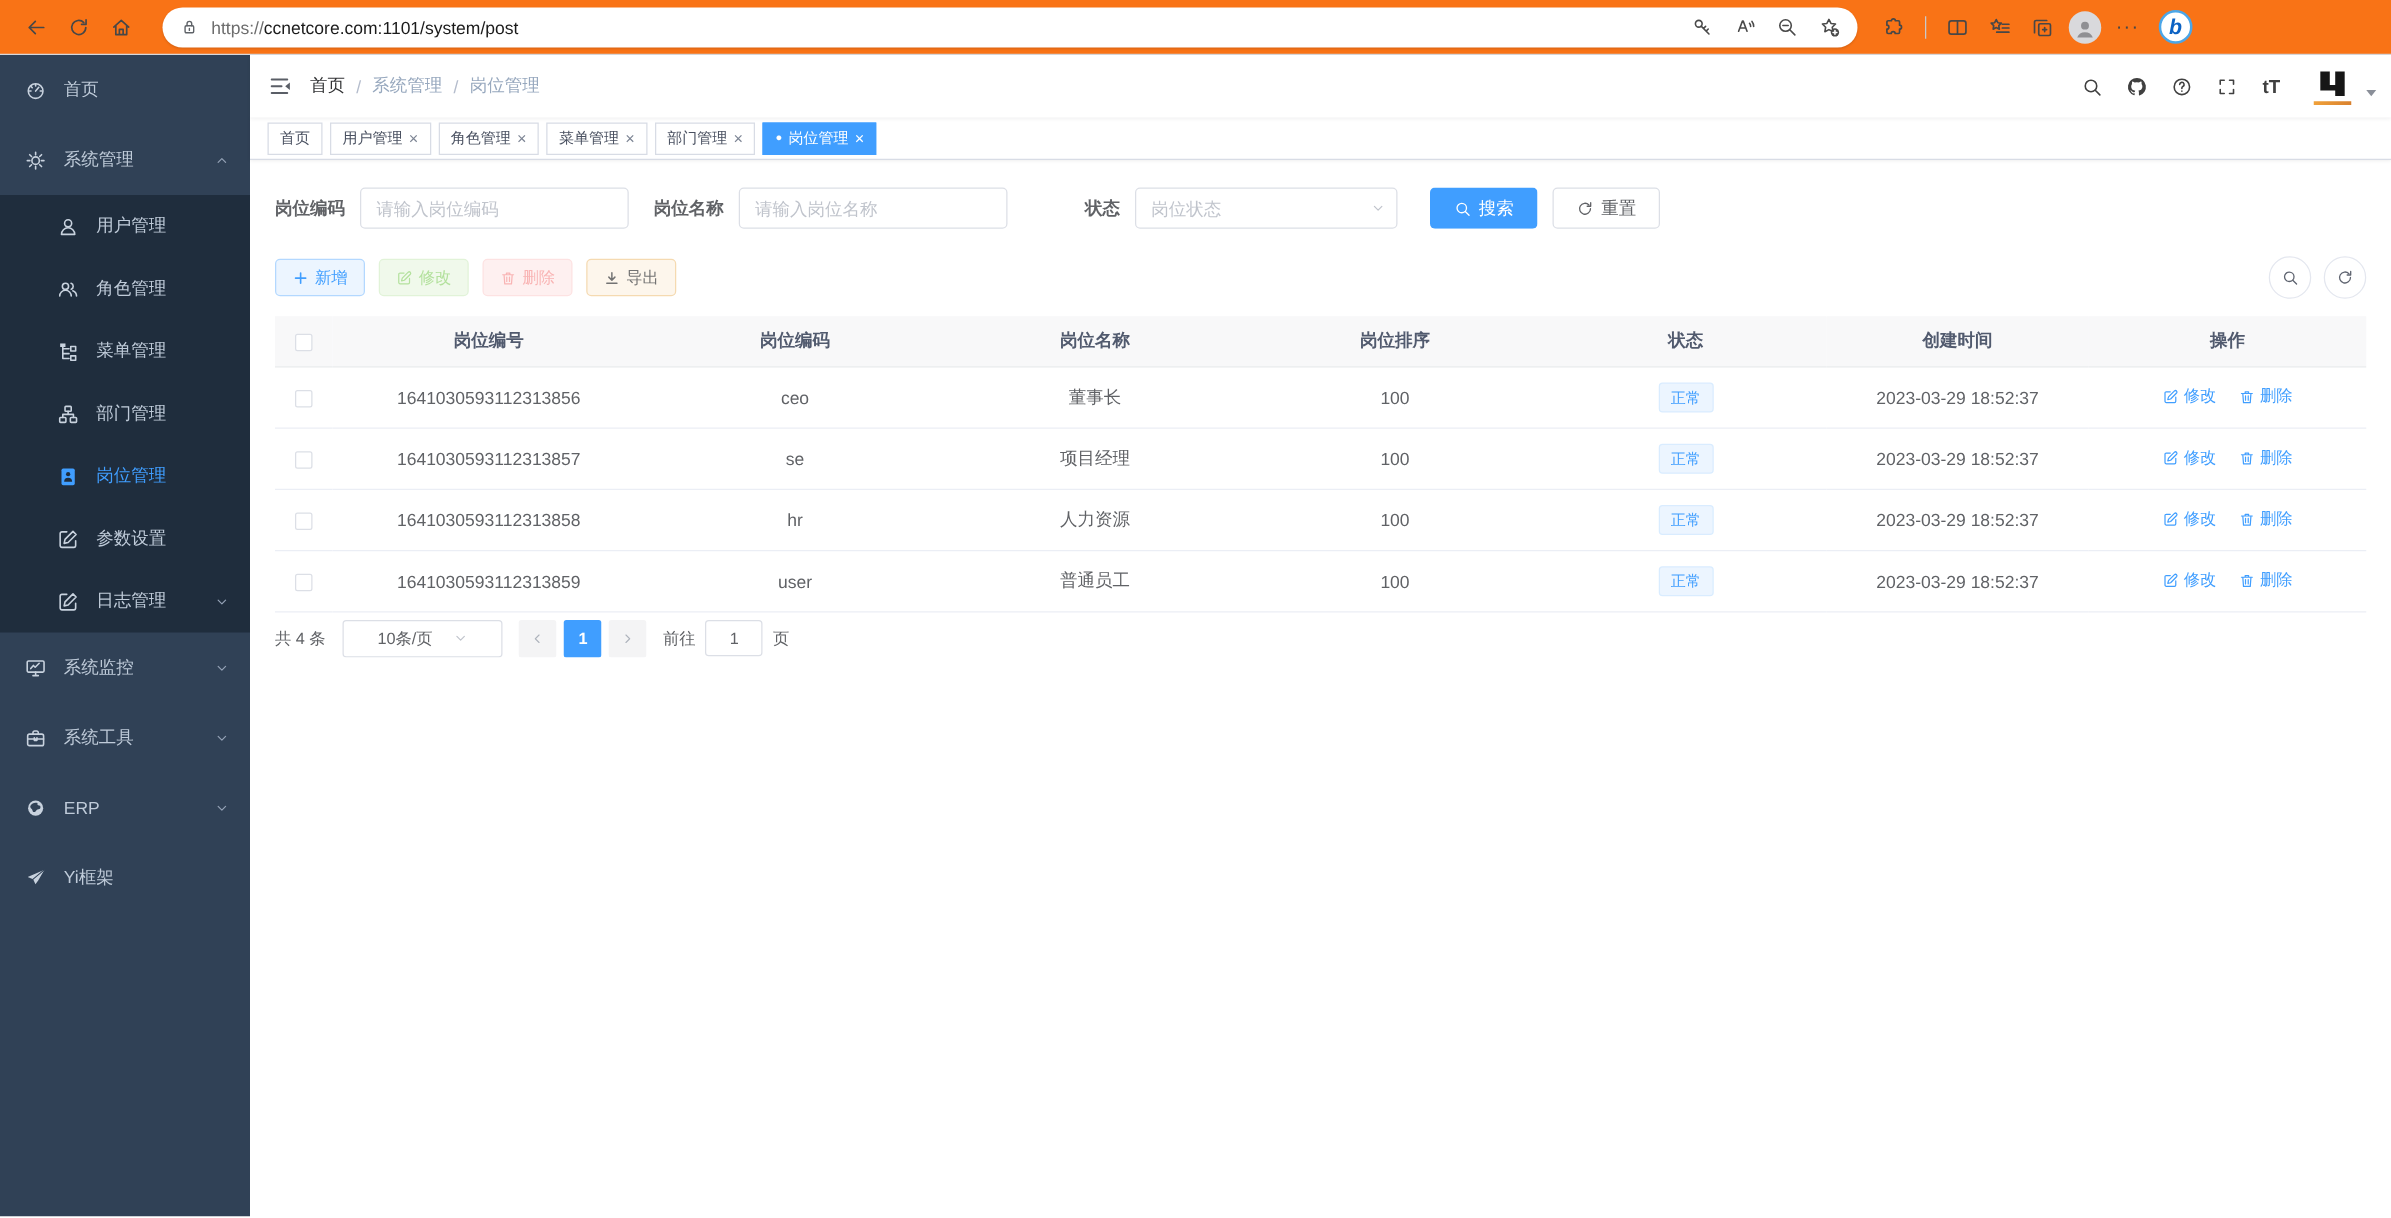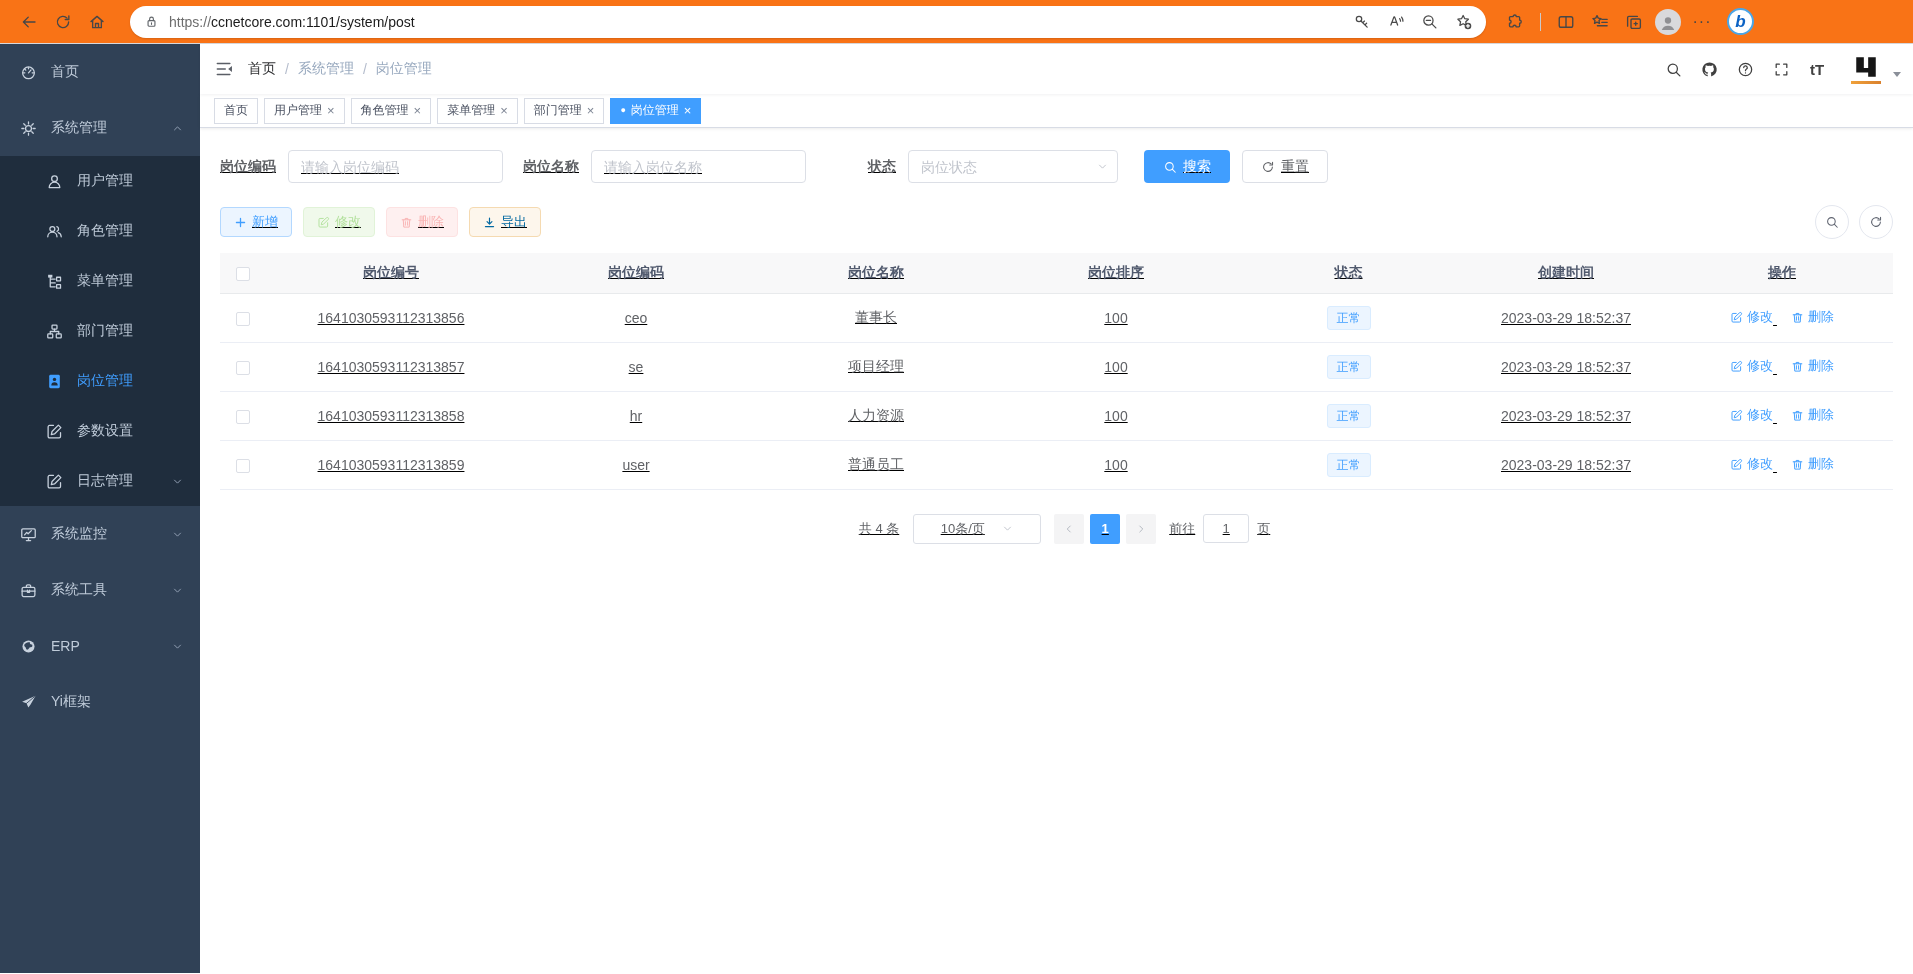--- a/index.html
+++ b/index.html
@@ -54,54 +54,54 @@
   .caret { width:0;height:0;border-left:4px solid transparent;border-right:4px solid transparent;border-top:5px solid #8a8f99; margin:10px 4px 0 8px; }
 
   .tags { height:34px; background:#fff; border-bottom:1px solid #d8dce5; box-shadow:0 1px 3px rgba(0,0,0,.08); display:flex; align-items:center; padding-left:14px; gap:6px; position:relative; z-index:1;}
   .tag { height:26px; display:inline-flex; align-items:center; gap:5px; padding:0 9px; background:#fff; border:1px solid #d8dce5; color:#495060; font-size:12px; cursor:pointer; }
   .tag .tclose { font-size:13px; line-height:1; color:#7d8594; }
   .tag.active { background:#409eff; border-color:#409eff; color:#fff; }
   .tag.active .tclose { color:#fff; }
   .tag .dot { font-size:9px; line-height:1; }
 
   
-  .content { padding:22px 20px 0; overflow:hidden;text-decoration:underline; }
+  .content { padding:22px 20px 0; overflow:hidden; }
   .filter-row { display:flex; align-items:center; margin-bottom:22px; font-size:14px; }
   .f-label { font-weight:bold; color:#606266; margin-right:12px; white-space:nowrap; }
   .f-input { width:215px; height:33px; border:1px solid #dcdfe6; border-radius:4px; padding:0 12px; font-size:14px; color:#1d4ed8; outline:none; background:#fff; }
   .f-input::placeholder { color:#c0c4cc; }
   .sel-wrap { position:relative; width:210px; }
   .sel-wrap .f-input { width:100%; padding-right:30px; }
   .sel-wrap .sel-chev { position:absolute; right:9px; top:10px; width:13px; height:13px; color:#c0c4cc; }
   .btn { height:33px; border-radius:4px; font-size:14px; display:inline-flex; align-items:center; gap:6px; padding:0 18px; border:1px solid transparent; cursor:pointer; font-family:inherit; }
   .btn svg { width:14px; height:14px; }
   .btn-primary { background:#409eff; color:#fff; }
   .btn-plain { background:#fff; border-color:#dcdfe6; color:#606266; }
 
   .toolbar { display:flex; align-items:center; margin-bottom:14px; }
   .tbtn { height:30px; padding:0 13px; border-radius:4px; font-size:13px; display:inline-flex; align-items:center; gap:5px; margin-right:11px; border:1px solid; cursor:pointer; font-family:inherit;}
   .tbtn svg { width:13px; height:13px; }
   .tbtn-add { background:#ecf5ff; border-color:#b3d8ff; color:#409eff; }
   .tbtn-edit { background:#f0f9eb; border-color:#e1f3d8; color:#b3e19d; }
   .tbtn-del { background:#fef0f0; border-color:#fde2e2; color:#f9b4b4; }
-  .tbtn-exp { background:#fdf6ec; border-color:#f5dab1; color:#0369a1; }
+  .tbtn-exp { background:#fdf6ec; border-color:#f5dab1; color:#737373; }
   .tool-circles { margin-left:auto; display:flex; gap:10px; }
   .circle-btn { width:34px; height:34px; border-radius:50%; background:#fff; border:1px solid #e4e7ef; color:#5f6470; display:flex; align-items:center; justify-content:center; cursor:pointer; }
   .circle-btn svg { width:14px; height:14px; }
 
   table { width:100%; border-collapse:collapse; table-layout:fixed; font-size:14px; color:#606266; }
   thead th { background:#f8f8f9; height:40px; font-weight:bold; color:#515a6e; text-align:center; border-bottom:1px solid #e8eaec; }
   tbody td { height:49px; text-align:center; border-bottom:1px solid #ebeef5; background:#fff; }
   .cb { width:14px; height:14px; border:1px solid #dcdfe6; border-radius:2px; background:#fff; display:inline-block; vertical-align:middle; cursor:pointer; }
   .tag-status { display:inline-block; height:24px; line-height:22px; padding:0 9px; background:#ecf5ff; border:1px solid #d9ecff; border-radius:3px; color:#409eff; font-size:12px; }
   .op { color:#409eff; display:inline-flex; align-items:center; gap:4px; font-size:13px; cursor:pointer; }
   .op + .op { margin-left:14px; }
   .op svg { width:13px; height:13px; }
 
-  .pager { display:flex; align-items:center; justify-content:center; margin-top:24px; margin-right:-16px; font-size:13px; color:#606266; }
+  .pager { display:flex; align-items:center; justify-content:flex-start; margin-top:6px; margin-right:-16px; font-size:13px; color:#606266; }
   .psel { width:128px; height:30px; border:1px solid #dcdfe6; border-radius:3px; display:flex; align-items:center; justify-content:center; gap:16px; margin:0 10px 0 14px; cursor:pointer; }
   .psel svg { width:13px; height:13px; color:#c0c4cc; }
   .pbtn { min-width:30px; height:30px; border:0; border-radius:2px; background:#f4f4f5; color:#aeb3bc; display:inline-flex; align-items:center; justify-content:center; margin:0 3px; cursor:pointer; font-family:inherit; font-size:13px; }
   .pbtn svg { width:12px; height:12px; }
   .pbtn.cur { background:#409eff; color:#fff; font-weight:bold; }
   .goto { margin-left:10px; }
   .jump { width:46px; height:29px; border:1px solid #dcdfe6; border-radius:3px; text-align:center; font-size:13px; color:#606266; margin:0 8px; outline:none; }
 </style>
 </head>
 <body>

